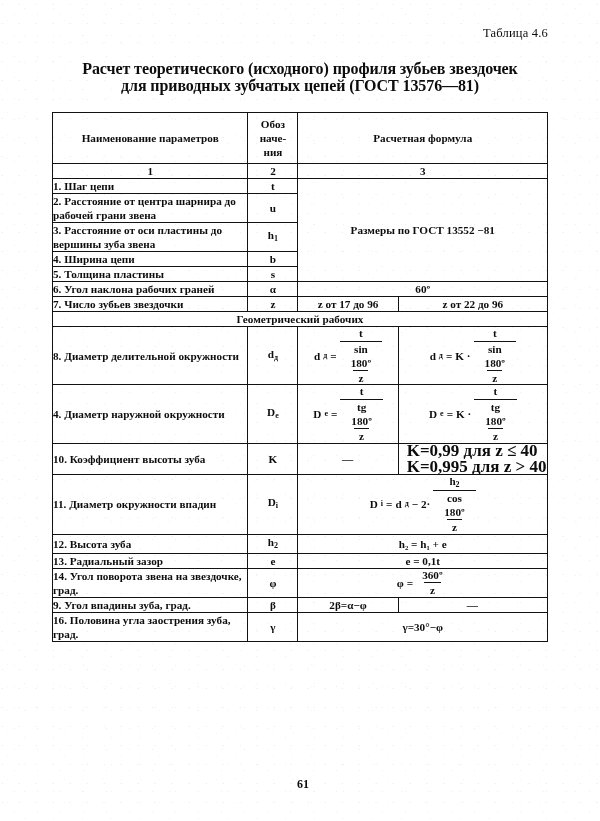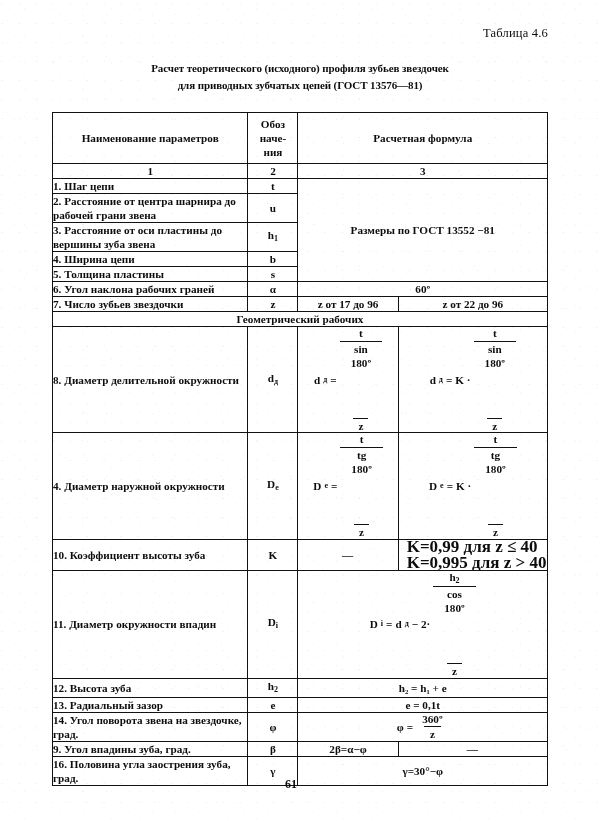--- a/index.html
+++ b/index.html
@@ -32,31 +32,31 @@
     font-weight: normal;
     letter-spacing: .2px;
   }
 
   .doc-title {
     position: absolute;
     top: 60px;
     left: 52px;
     width: 496px;
     text-align: center;
-    font-size: 11px;
+    font-size: 16px;
     font-weight: bold;
     line-height: 17px;
     letter-spacing: -.1px;
   }
   .doc-title .line2 { display: block; }
 
   .page-number {
     position: absolute;
     top: 777px;
-    left: 4px;
+    left: 16px;
     width: 574px;
     text-align: center;
     font-size: 12px;
     font-weight: bold;
   }
 
   
   .tbl-wrap {
     position: absolute;
     left: 52px;
@@ -139,21 +139,20 @@
     display: inline-flex;
     align-items: center;
     gap: 2px;
     flex-direction: column;
   }
   .minifrac {
     display: inline-flex;
     flex-direction: column;
     align-items: center;
     line-height: 1.08;
-    gap: 48px;
   }
   .minifrac > .mnum { padding: 0 5px 1px; }
   .minifrac > .mden { border-top: 1.3px solid #121212; padding: 1px 5px 0; }
   .dash { font-size: 13px; letter-spacing: 1px; }
   .stack2 {
     display: flex;
     flex-direction: column;
     align-items: flex-start;
     gap: 2px;
     padding-left: 8px;

